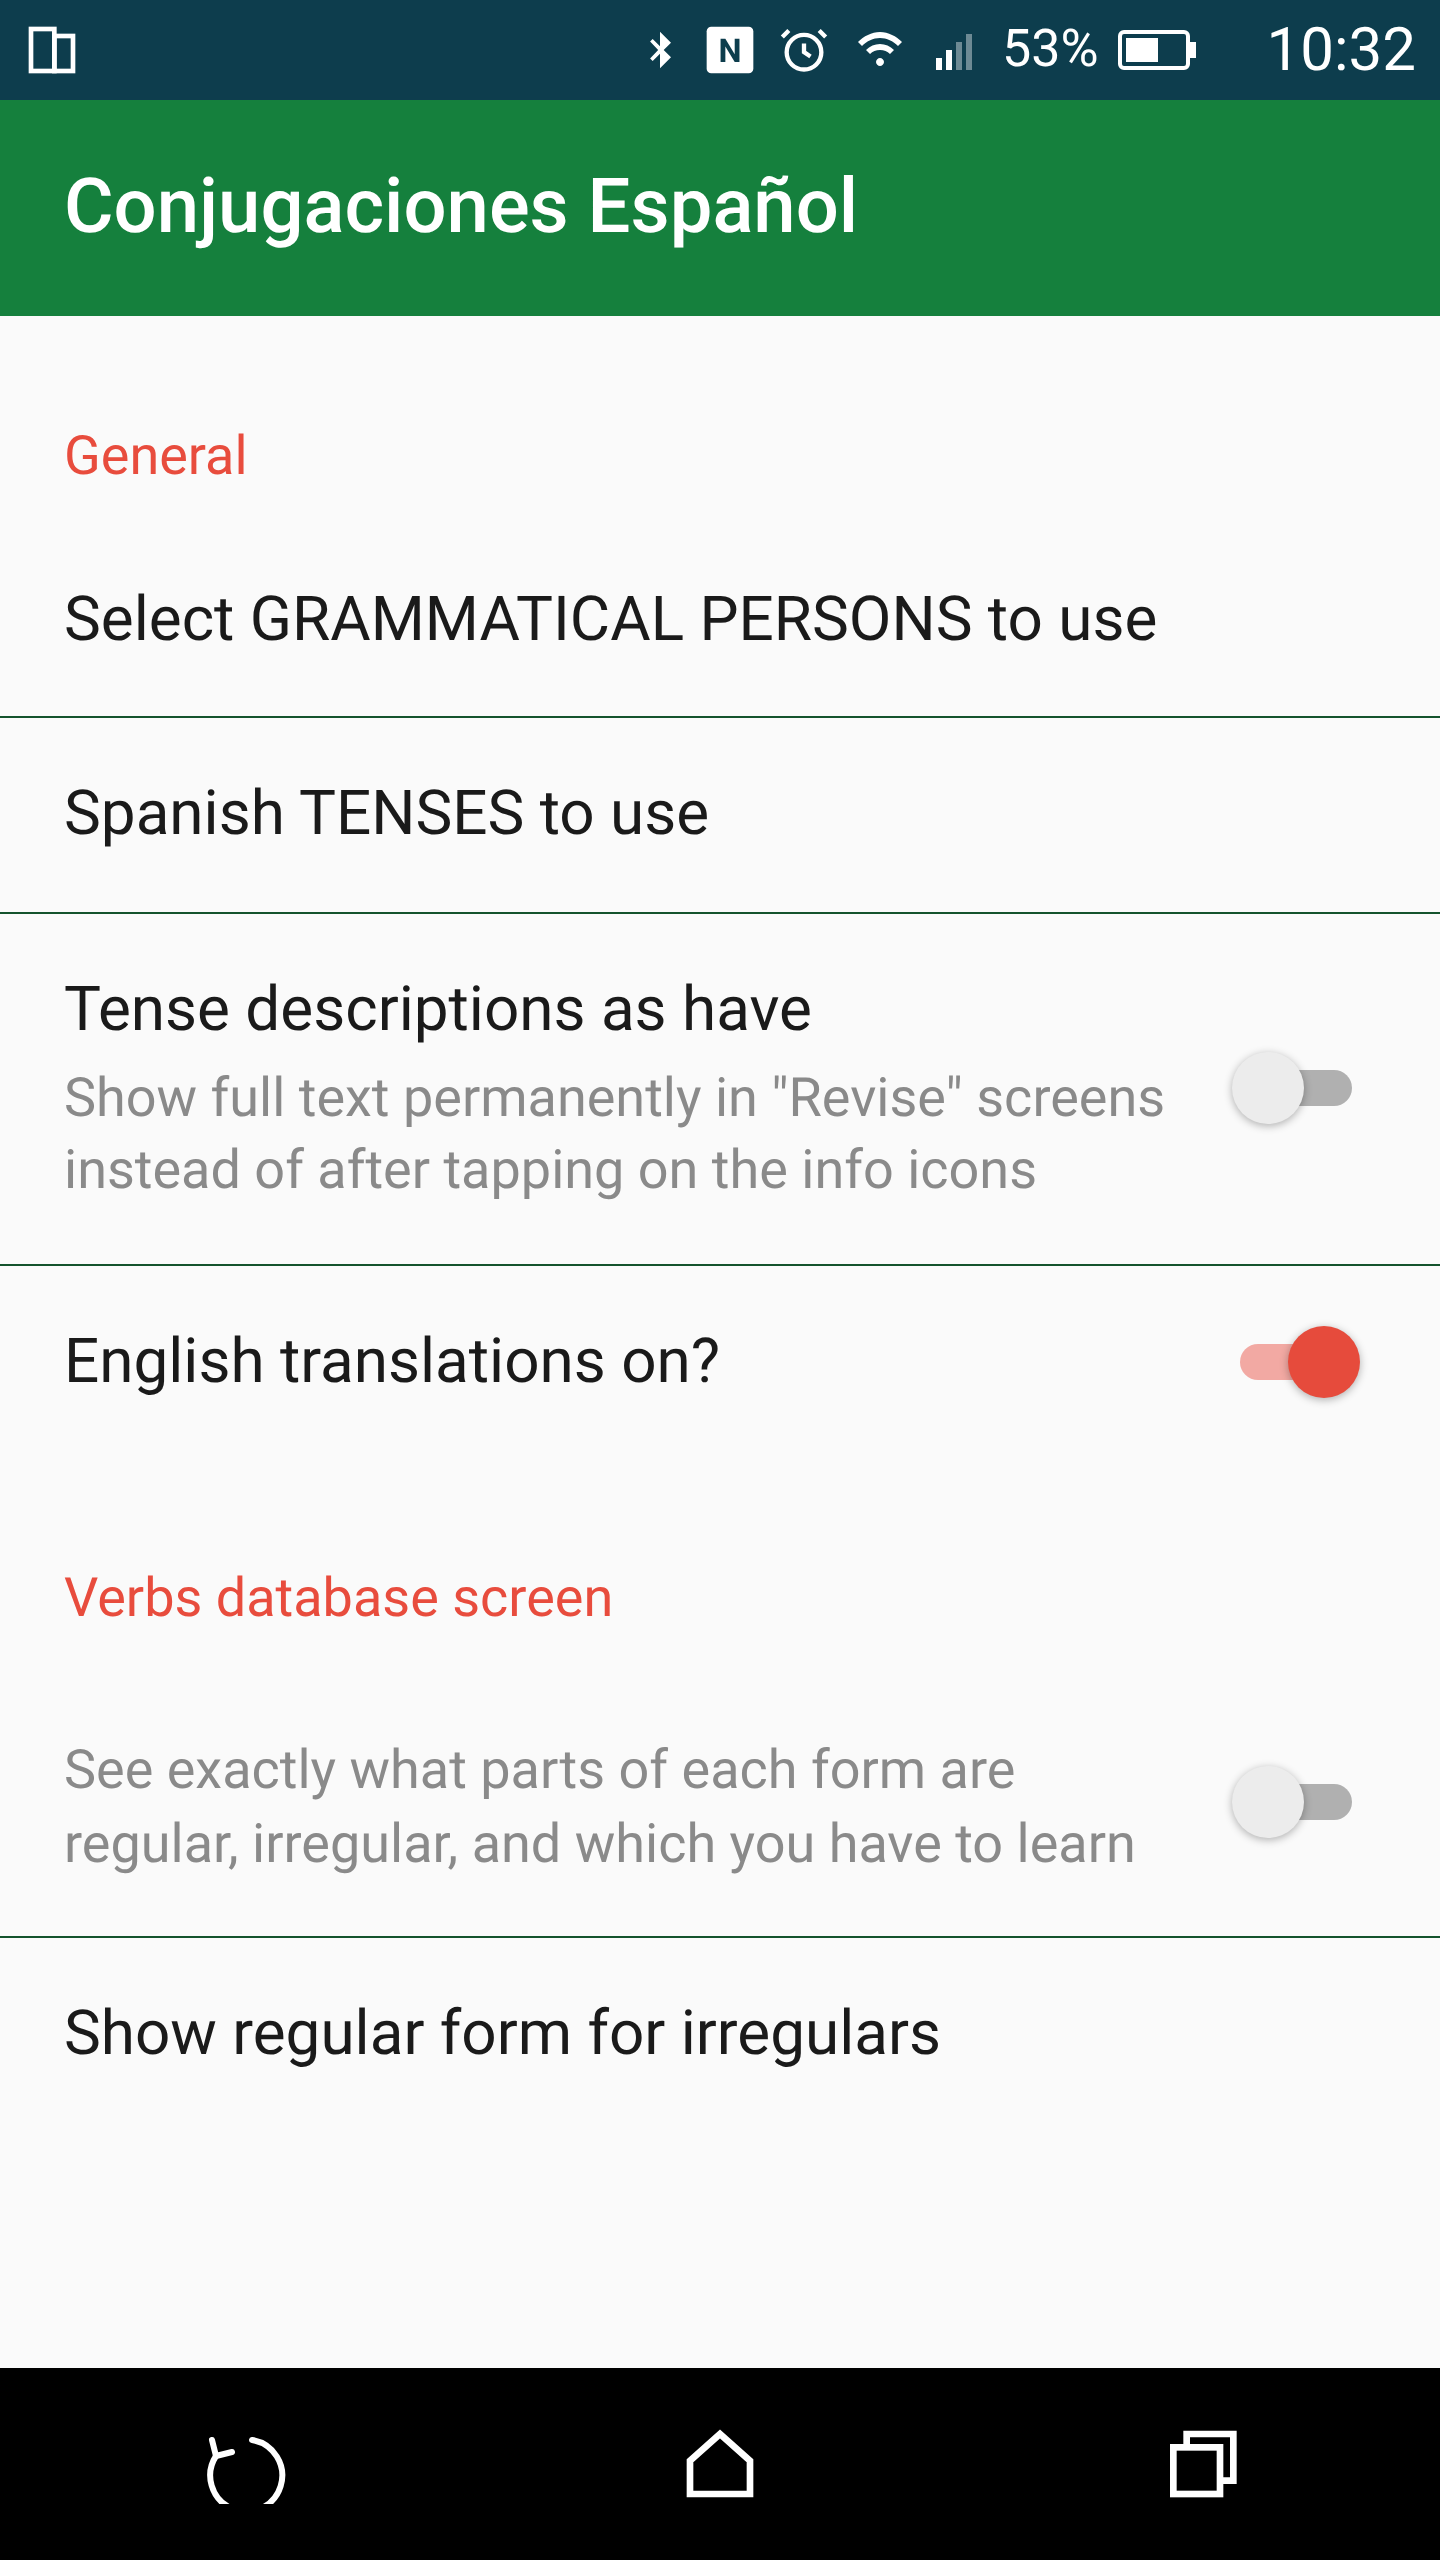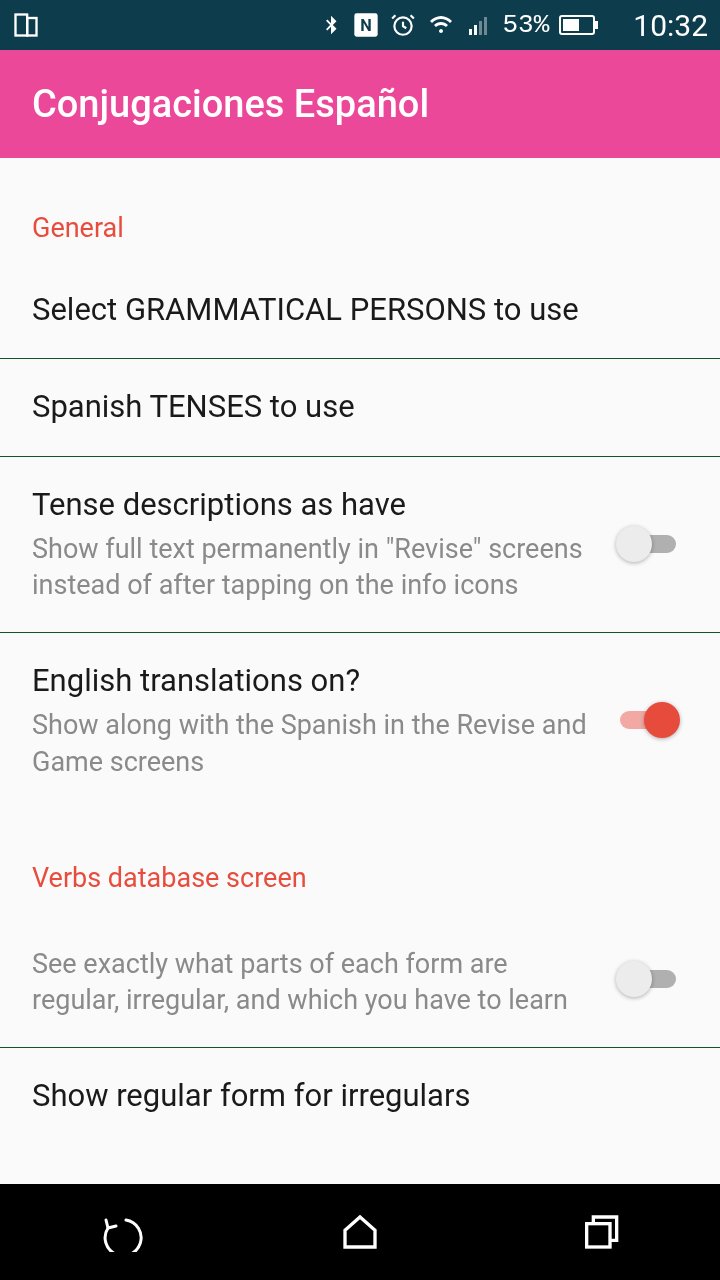--- a/index.html
+++ b/index.html
@@ -6,24 +6,24 @@
   html, body { width: 720px; height: 1280px; overflow: hidden; font-family: Roboto, Arial, sans-serif; background: #000; }
   
   .screen { width: 720px; height: 1280px; display: flex; flex-direction: column; background: #fafafa; }
   
   
   .status-bar { height: 50px; background: #0d3d4d; color: #fff; display: flex; align-items: center; padding: 0 12px; font-size: 26px; }
   .status-left { flex: 1; display: flex; align-items: center; gap: 8px; }
   .status-right { display: flex; align-items: center; gap: 10px; }
   .status-right span { display: inline-flex; align-items: center; }
   .time { font-size: 30px; font-weight: 400; margin-left: 24px; }
-  .battery-pct { font-size: 26px; font-family: Liberation Mono, monospace; }
+  .battery-pct { font-size: 26px; }
   
   
-  .app-bar { height: 108px; background: #ec4899; color: #fff; display: flex; align-items: center; padding: 0 32px; }
+  .app-bar { height: 108px; background: #15803d; color: #fff; display: flex; align-items: center; padding: 0 32px; }
   .app-title { font-size: 38px; font-weight: 500; }
   
   
   .content { flex: 1; background: #fafafa; overflow: hidden; }
   .section-header { color: #e84c3d; font-size: 27px; padding: 38px 32px 18px 32px; font-weight: 400; margin-top: 16px; }
   .list-item { padding: 28px 32px 28px 32px; display: flex; align-items: center; border-bottom: 1px solid #14532d; }
   .list-item.no-toggle .item-text { width: 100%; }
   .item-text { flex: 1; padding-right: 20px; }
   .item-title { font-size: 31px; color: #1a1a1a; line-height: 1.3; }
   .item-subtitle { font-size: 27px; color: #8a8a8a; margin-top: 6px; line-height: 1.35; }
@@ -129,21 +129,20 @@
         <div class="toggle">
           <div class="toggle-track"></div>
             <div class="toggle-thumb"></div>
         </div>
       </div>
     </div>
 
     <div class="list-item" style="border-bottom:none;">
       <div class="item-text">
         <div class="item-title">English translations on?</div>
-        <div class="item-subtitle">Show along with the Spanish in the Revise and Game screens</div>
       </div>
       <div class="toggle-wrap">
         <div class="toggle on">
           <div class="toggle-track"></div>
             <div class="toggle-thumb"></div>
         </div>
       </div>
     </div>
 
     <div class="section-header">Verbs database screen</div>

